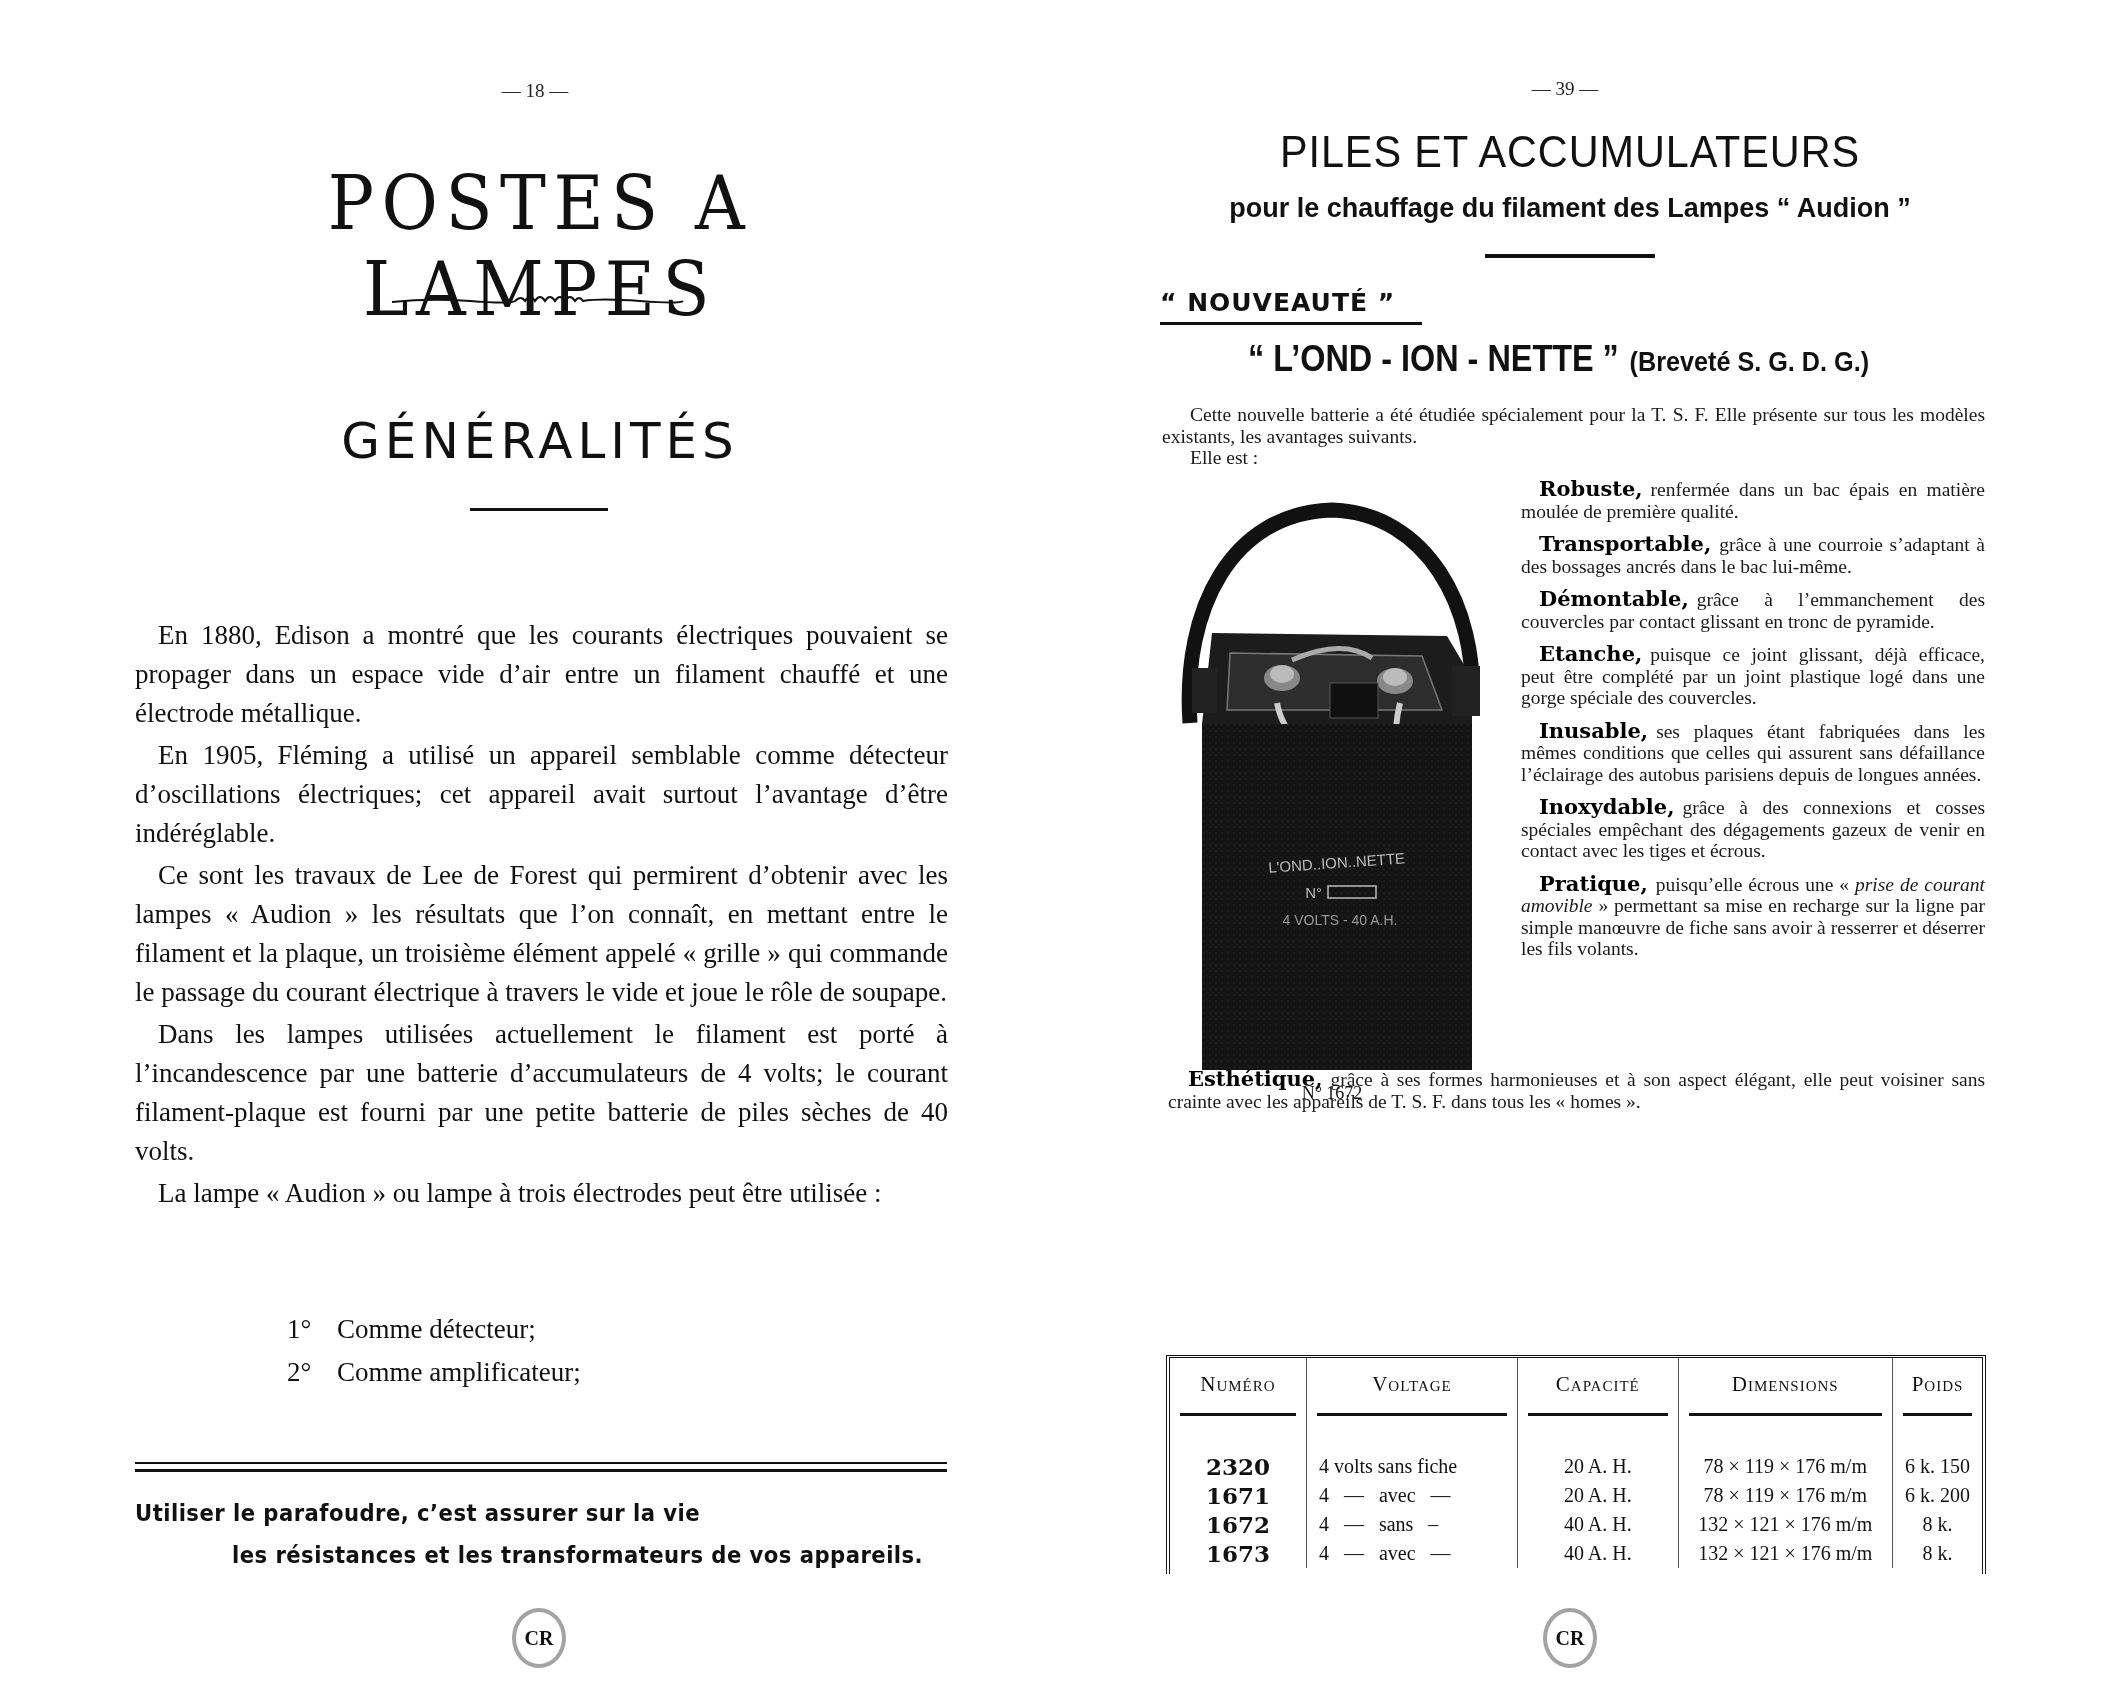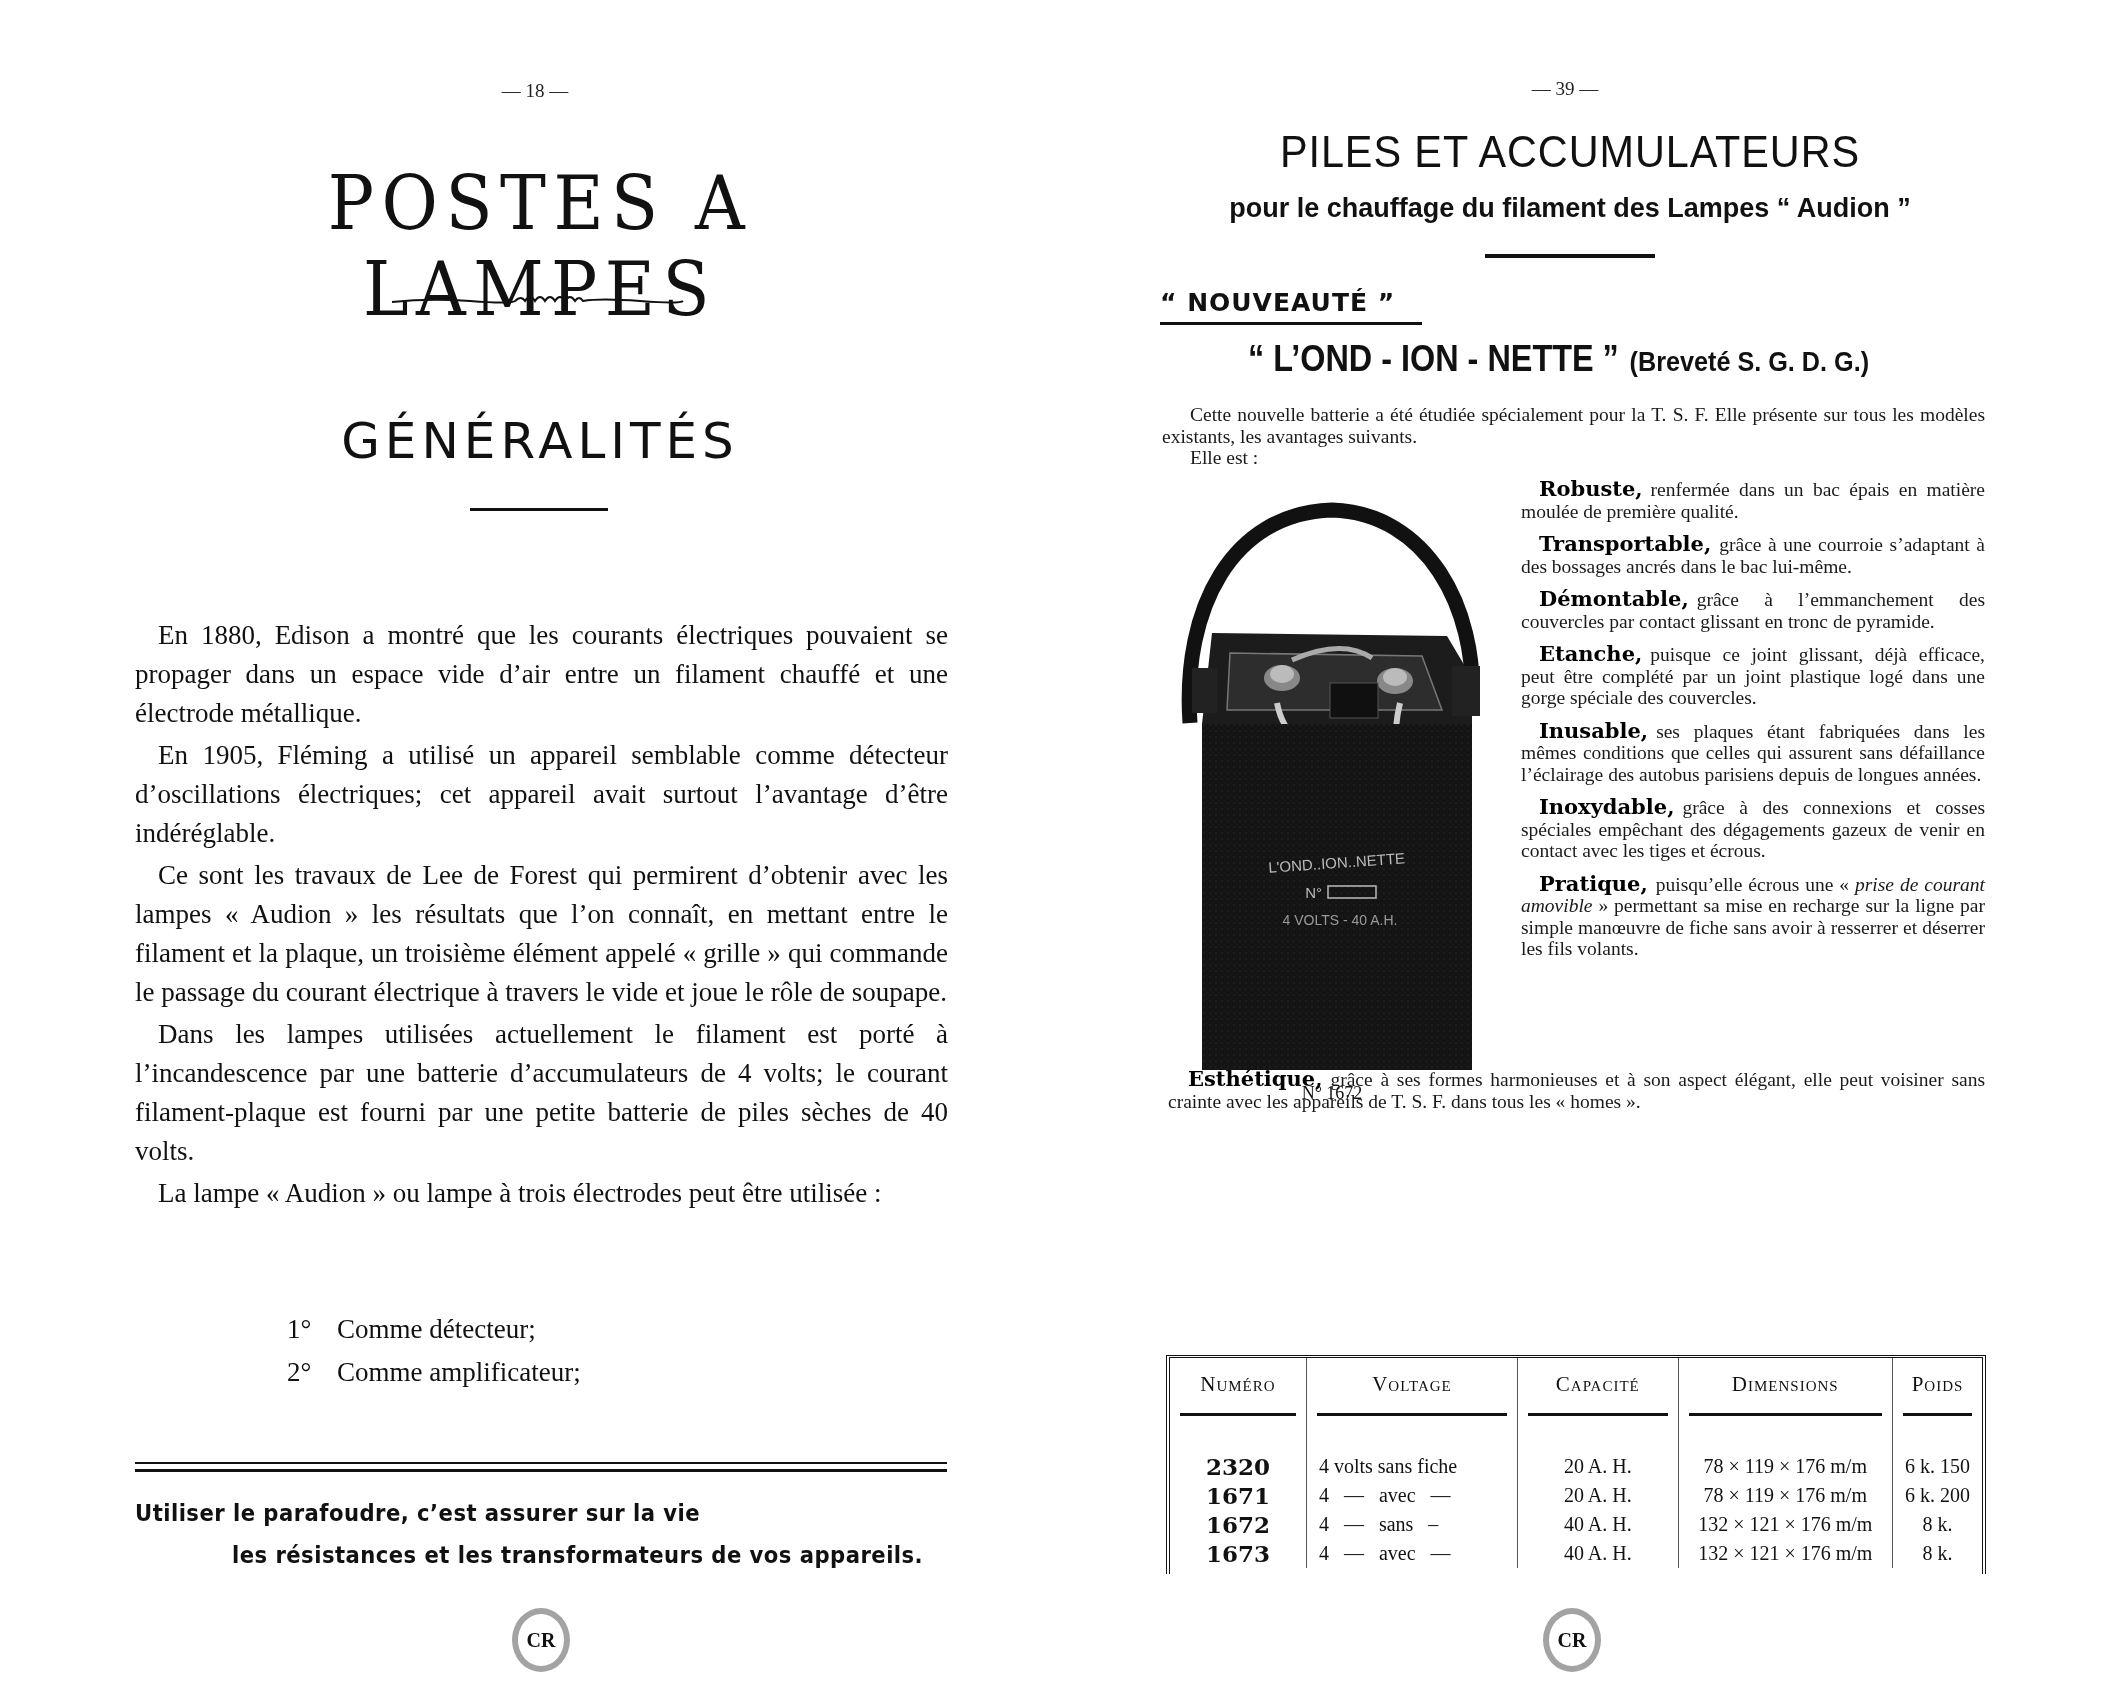--- a/index.html
+++ b/index.html
@@ -7,21 +7,21 @@
   .abs { position:absolute; }
   .center { text-align:center; }
   .pageno { font-family:"Liberation Serif", serif; font-size:19px; color:#222; }
   .big-title { font-family:"DejaVu Serif", serif; font-size:74px; letter-spacing:8px; font-weight:normal; transform:scaleX(0.93); transform-origin:center; }
   .gen-title { font-family:"DejaVu Sans", sans-serif; font-size:50px; letter-spacing:5px; font-weight:normal; }
   .rule { position:absolute; background:#111; }
   .body-text { font-family:"Liberation Serif", serif; font-size:27px; line-height:39px; text-align:justify; }
   .body-text p { margin:0 0 3px 0; text-indent:23px; }
   .enum { font-family:"Liberation Serif", serif; font-size:27px; }
   .ad { font-family:"DejaVu Sans", sans-serif; font-weight:bold; font-size:23px; letter-spacing:0.5px; transform:scaleX(0.92); transform-origin:left; }
-  .logo { position:absolute; width:46px; height:52px; border:6px solid #a3a3a3; border-radius:50%; display:flex; align-items:center; justify-content:center; font-family:"Liberation Serif", serif; font-size:26px; font-weight:bold; }
+  .logo { position:absolute; width:46px; height:52px; border:4px solid #a3a3a3; border-radius:50%; display:flex; align-items:center; justify-content:center; font-family:"Liberation Serif", serif; font-size:26px; font-weight:bold; }
   .r-title { font-family:"Liberation Sans", sans-serif; font-size:45px; letter-spacing:1px; transform:scaleX(0.92); transform-origin:center; }
   .r-sub { font-family:"Liberation Sans", sans-serif; font-size:27px; font-weight:bold; }
   .nouv { font-family:"DejaVu Sans", sans-serif; font-size:25px; font-weight:bold; letter-spacing:1px; }
   .brand { font-family:"Liberation Sans", sans-serif; font-size:36px; font-weight:bold; transform:scaleX(0.9); transform-origin:left; white-space:nowrap; }
   .brand small { font-family:"Liberation Sans Narrow","Liberation Sans", sans-serif; font-size:28px; font-weight:bold; margin-left:12px; }
   .r-text { font-family:"Liberation Serif", serif; font-size:19.5px; line-height:21.5px; text-align:justify; color:#1a1a1a; }
   .r-text p { margin:0; }
   .feat { margin-bottom:11px !important; }
   .kw { font-family:"DejaVu Serif", serif; font-weight:bold; font-size:21px; color:#000; margin-right:8px; }
   .u { text-decoration:underline; text-decoration-thickness:3px; text-underline-offset:5px; }

